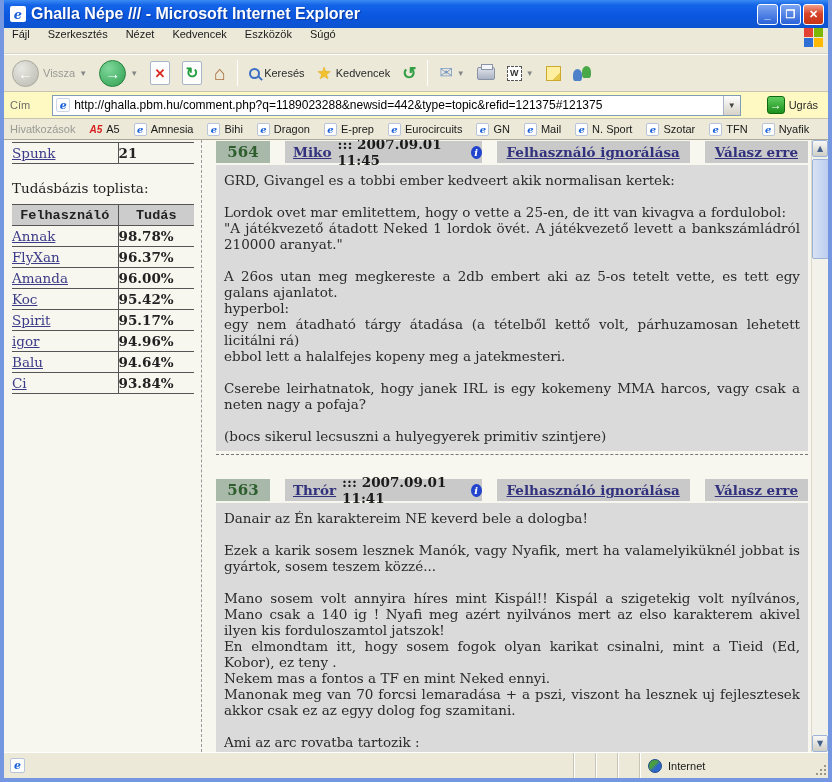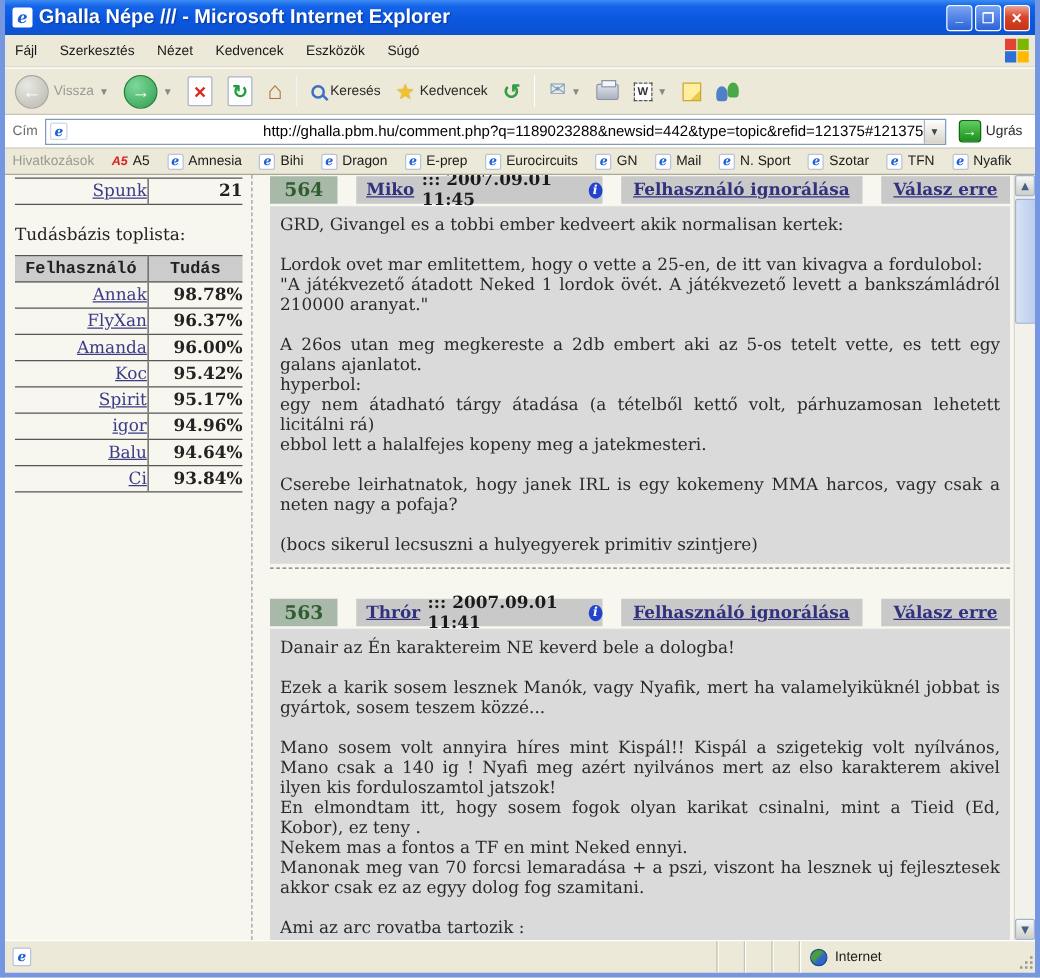--- a/index.html
+++ b/index.html
@@ -17,21 +17,21 @@
   .tb-ieicon { width:16px; height:16px; background:#fff; border-radius:2px; margin-right:5px;
     display:flex; align-items:center; justify-content:center;
     color:#1a60d8; font:bold italic 13px "DejaVu Serif", serif; }
   .tb-title { flex:1; color:#fff; font-weight:bold; font-size:16px; text-shadow:1px 1px 1px #0a3aa0;
     white-space:nowrap; overflow:hidden; }
   .tb-btn { width:21px; height:21px; margin-left:2px; border:1px solid #fff; border-radius:3px;
     color:#fff; font:bold 11px "Liberation Sans", sans-serif; display:flex; align-items:center; justify-content:center; }
   .tb-min,.tb-max { background:linear-gradient(to bottom,#7ba4f2,#2a62d8); }
   .tb-close { background:linear-gradient(to bottom,#f0a08a,#d8442a 45%,#c43414); }
   
-  .menubar { height:26px; display:flex; align-items:center; padding-left:8px; gap:18px;
+  .menubar { height:26px; display:flex; padding-left:8px; gap:18px;
     border-bottom:1px solid #d8d4c8; background:#ece9d8; }
   .menu-item { font-size:11px; color:#1a1a1a; }
   .menubar .flag { margin-left:auto; margin-right:4px; width:20px; height:20px; display:grid;
     grid-template-columns:9px 9px; grid-template-rows:9px 9px; gap:1px; }
   .flag i { display:block; } .flag i:nth-child(1){background:#e34234;} .flag i:nth-child(2){background:#7db700;}
   .flag i:nth-child(3){background:#2e6fd6;} .flag i:nth-child(4){background:#ffb900;}
   
   .toolbar { height:38px; display:flex; align-items:center; padding:0 4px; gap:4px;
     border-top:1px solid #fff; border-bottom:1px solid #c8c4b4; background:#ece9d8; }
   .t-btn { display:flex; align-items:center; gap:4px; padding:2px 4px; font-size:11px; color:#2a2a2a; }
@@ -58,22 +58,22 @@
     border-radius:2px; position:relative; }
   .printer:before { content:""; position:absolute; left:3px; top:-4px; width:10px; height:4px; background:#f4f6fa; border:1px solid #8a93a6; }
   .editico { width:15px; height:15px; border:1px dashed #555; display:flex; align-items:center; justify-content:center;
     font:bold 9px "Liberation Sans",sans-serif; color:#333; background:#fff; }
   .note { width:15px; height:15px; background:linear-gradient(135deg,#ffef9e 70%,#e8c84e 70%); border:1px solid #caa92c; }
   .msn { position:relative; width:18px; height:15px; }
   .msn:before,.msn:after { content:""; position:absolute; border-radius:50% 50% 30% 30%; }
   .msn:before { width:9px; height:12px; background:#4f81c8; left:0; bottom:0; }
   .msn:after { width:9px; height:12px; background:#49a949; right:0; top:0; }
   
-  .addressbar { height:27px; display:flex; align-items:center; padding:0 6px; gap:6px;
-    border-bottom:1px solid #c8c4b4; background:#ffffff;text-align:right; }
+  .addressbar { height:27px; display:flex; align-items:center; padding:0 6px; gap:22px;
+    border-bottom:1px solid #c8c4b4; background:#fef9c3; }
   .addr-label { font-size:11px; color:#6d6d66; }
   .addr-field { flex:1; height:21px; background:#fff; border:1px solid #7f9db9; display:flex; align-items:center; padding-left:3px; }
   .addr-ie { width:14px; height:14px; border-radius:2px; background:#fff; border:1px solid #cdd6e8;
     color:#1a60d8; font:bold italic 11px "DejaVu Serif",serif; display:flex; align-items:center; justify-content:center; margin-right:4px; }
   .addr-url { font-size:12px; color:#000; white-space:nowrap; overflow:hidden; flex:1; }
   .addr-dd { width:17px; height:19px; background:linear-gradient(#fefefe,#d6d2c8); border-left:1px solid #aab4c8;
     display:flex; align-items:center; justify-content:center; font-size:8px; color:#444; }
   .go-btn { display:flex; align-items:center; gap:4px; font-size:11px; color:#2a2a2a; padding:1px 4px; }
   .go-ico { width:18px; height:18px; background:linear-gradient(#5fcf5f,#1d8f1d); border:1px solid #0e6a0e; border-radius:3px;
     color:#fff; font-weight:bold; font-size:12px; display:flex; align-items:center; justify-content:center; }
@@ -83,21 +83,21 @@
   .links-label { color:#9a9a94; }
   .lnk { display:flex; align-items:center; gap:4px; color:#1a1a1a; }
   .ie-ico { width:13px; height:13px; background:#fff; border:1px solid #b8c4da; border-radius:2px;
     color:#1a60d8; font:bold italic 10px "DejaVu Serif",serif; display:flex; align-items:center; justify-content:center; }
   .a5-ico { color:#d81e1e; font:bold italic 10px "Liberation Sans",sans-serif; }
   
   .content { height:612px; display:flex; background:#f7f6ef; overflow:hidden;
     font-family:"DejaVu Serif", serif; }
   .sidebar { width:198px; border-right:1px dashed #999; padding:2px 0 0 8px; flex-shrink:0; }
   .sb-table { border-collapse:collapse; width:182px; font-size:13.5px; color:#222; }
-  .sb-table td { height:21px; text-align:right; border-bottom:1px solid #555;margin-top:28px; }
+  .sb-table td { height:21px; text-align:left; border-bottom:1px solid #555;margin-top:28px; }
   .sb-table tr:first-child td { border-top:1px solid #555; }
   .sb-table td.c-val { border-left:1px solid #555; font-weight:bold; width:76px; }
   .sb-table th { height:21px; background:#ccc; border-bottom:1px solid #555; border-top:1px solid #555;
     font-weight:bold; font-size:13.5px;font-family:Liberation Mono, monospace; }
   .sb-table th.c-val { border-left:1px solid #555; }
   .sidebar a { color:#3b3b88; text-decoration:underline; cursor:pointer; }
   .toplist-title { font-size:13.5px; margin:16px 0 8px 0; color:#222; }
   .main { flex:1; padding:1px 3px 0 14px; overflow:hidden; }
   .post-header { display:flex; gap:15px; height:22px; margin-bottom:2px; }
   .ph-cell { background:#c9c9c9; display:flex; align-items:center; }

